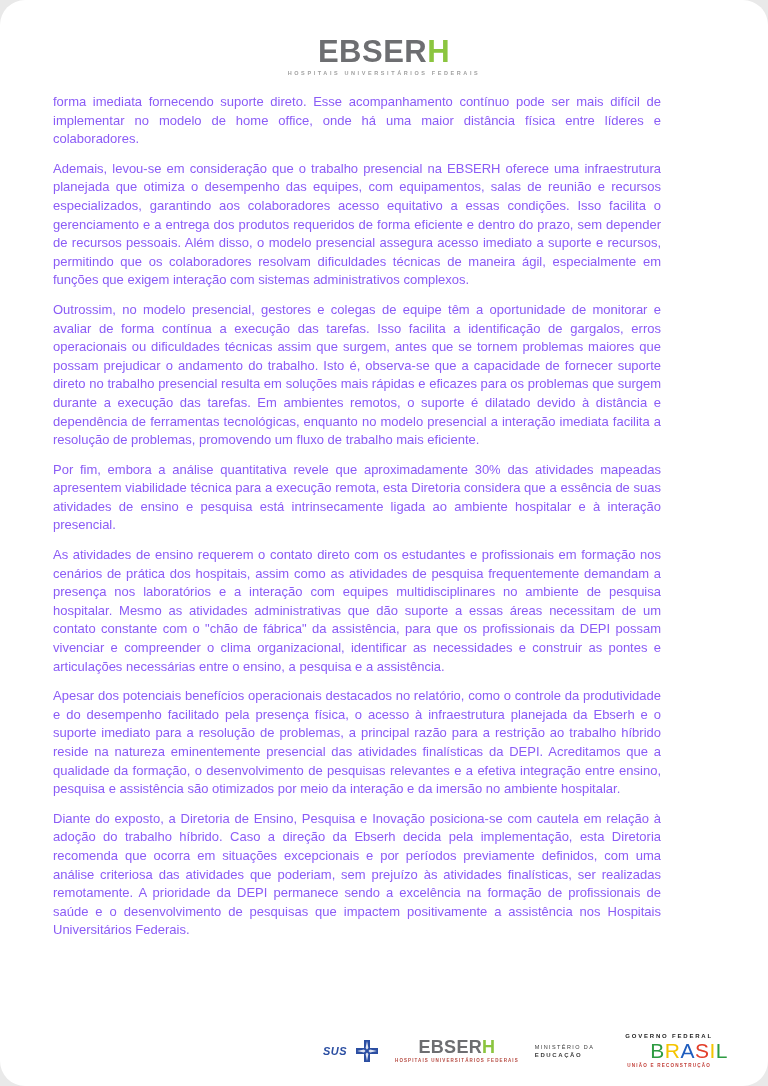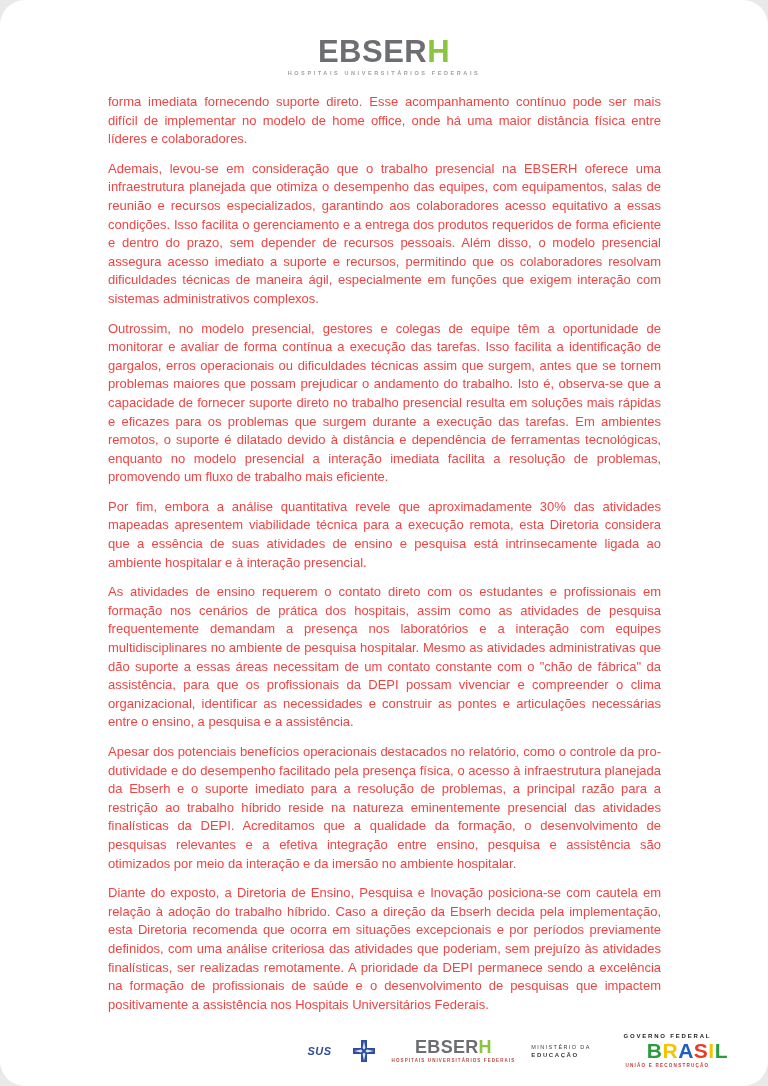--- a/index.html
+++ b/index.html
@@ -30,43 +30,43 @@
     margin-top: 3px;
     font-size: 5.5px;
     letter-spacing: 2.6px;
     color: #a0a0a0;
     font-weight: 700;
   }
 
   
   .content {
     margin-top: 17px;
-    padding: 0 107px 0 108px;
-    color: #ef4444;
+    padding: 0 107px 0 53px;
+    color: #8b5cf6;
   }
   .content p {
     font-size: 13px;
     line-height: 18.6px;
     text-align: justify;
     margin-bottom: 11px;
     hyphens: manual;
     -webkit-hyphens: manual;
   }
 
   
   .footer {
     position: absolute;
     bottom: 18px;
     right: 40px;
     display: flex;
     align-items: center;
     gap: 16px;
   }
 
-  .sus { display: flex; align-items: center; gap: 20px; }
+  .sus { display: flex; align-items: center; gap: 8px; }
   .sus-text {
     color: #2b4ea2;
     font-weight: 700;
     font-style: italic;
     font-size: 11px;
     letter-spacing: 0.5px;
   }
   .sus-cross { width: 24px; height: 24px; display: block; }
 
   .f-ebserh { text-align: center; }
@@ -94,21 +94,21 @@
   .gov { text-align: center; }
   .gov .top {
     font-size: 6px;
     font-weight: 700;
     letter-spacing: 1.8px;
     color: #1c1c1c;
     white-space: nowrap;
   }
   .gov .brand {
     font-size: 21px;
-    font-weight: 700;
+    font-weight: 400;
     line-height: 1;
     letter-spacing: 0.5px;
     margin-top: 1px;
     font-family: "Liberation Sans", sans-serif;
     margin-left: 40px;
   }
   .gov .bottom {
     margin-top: 2px;
     font-size: 4.6px;
     font-weight: 700;

